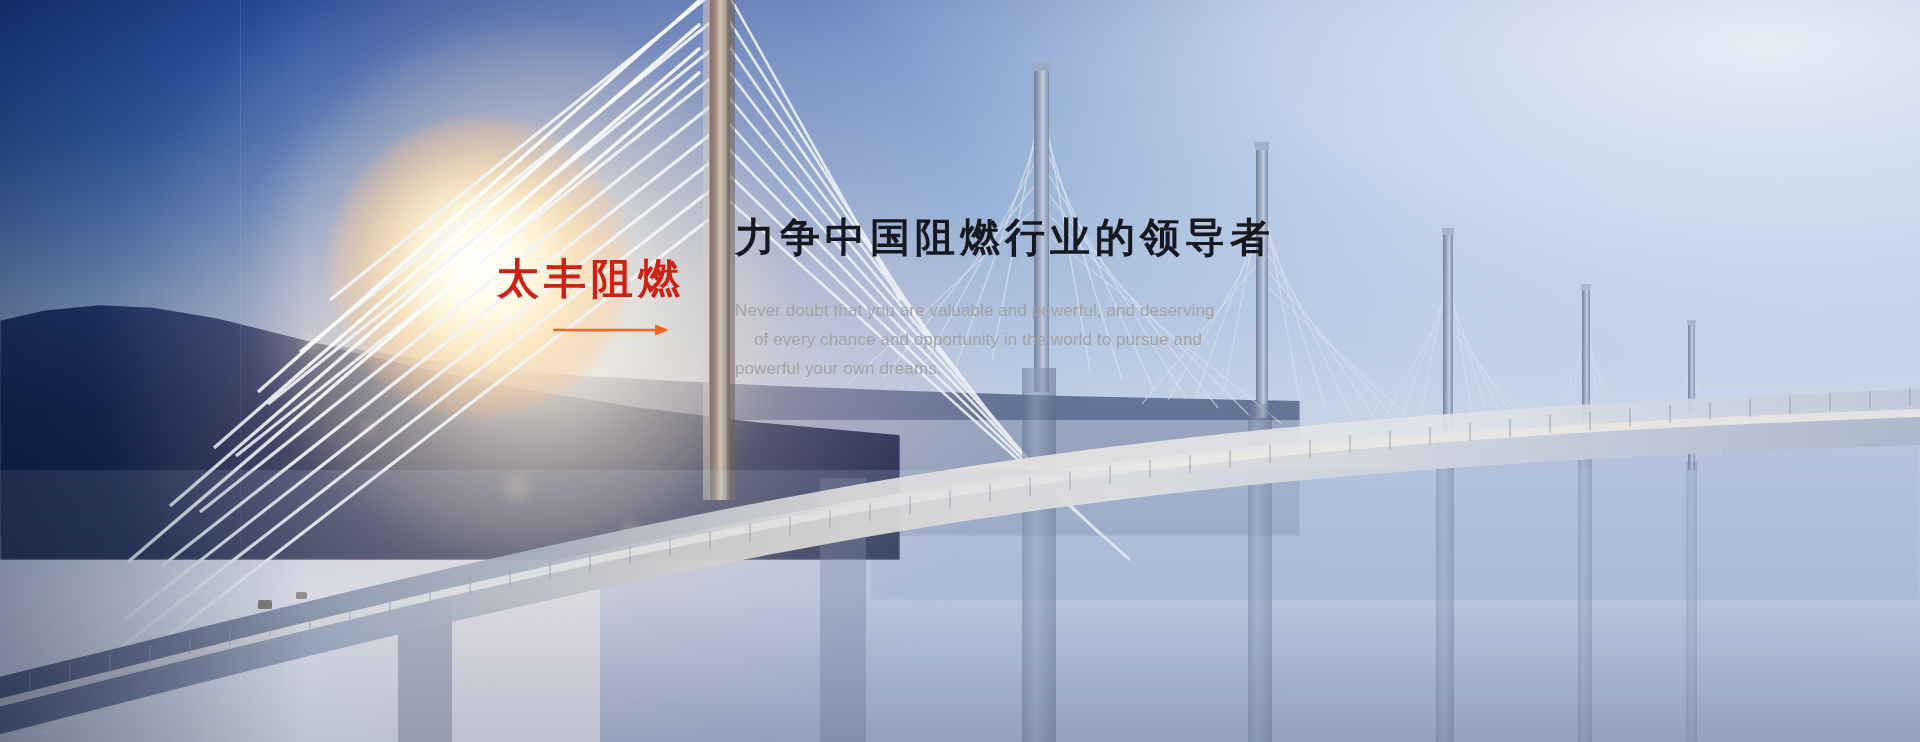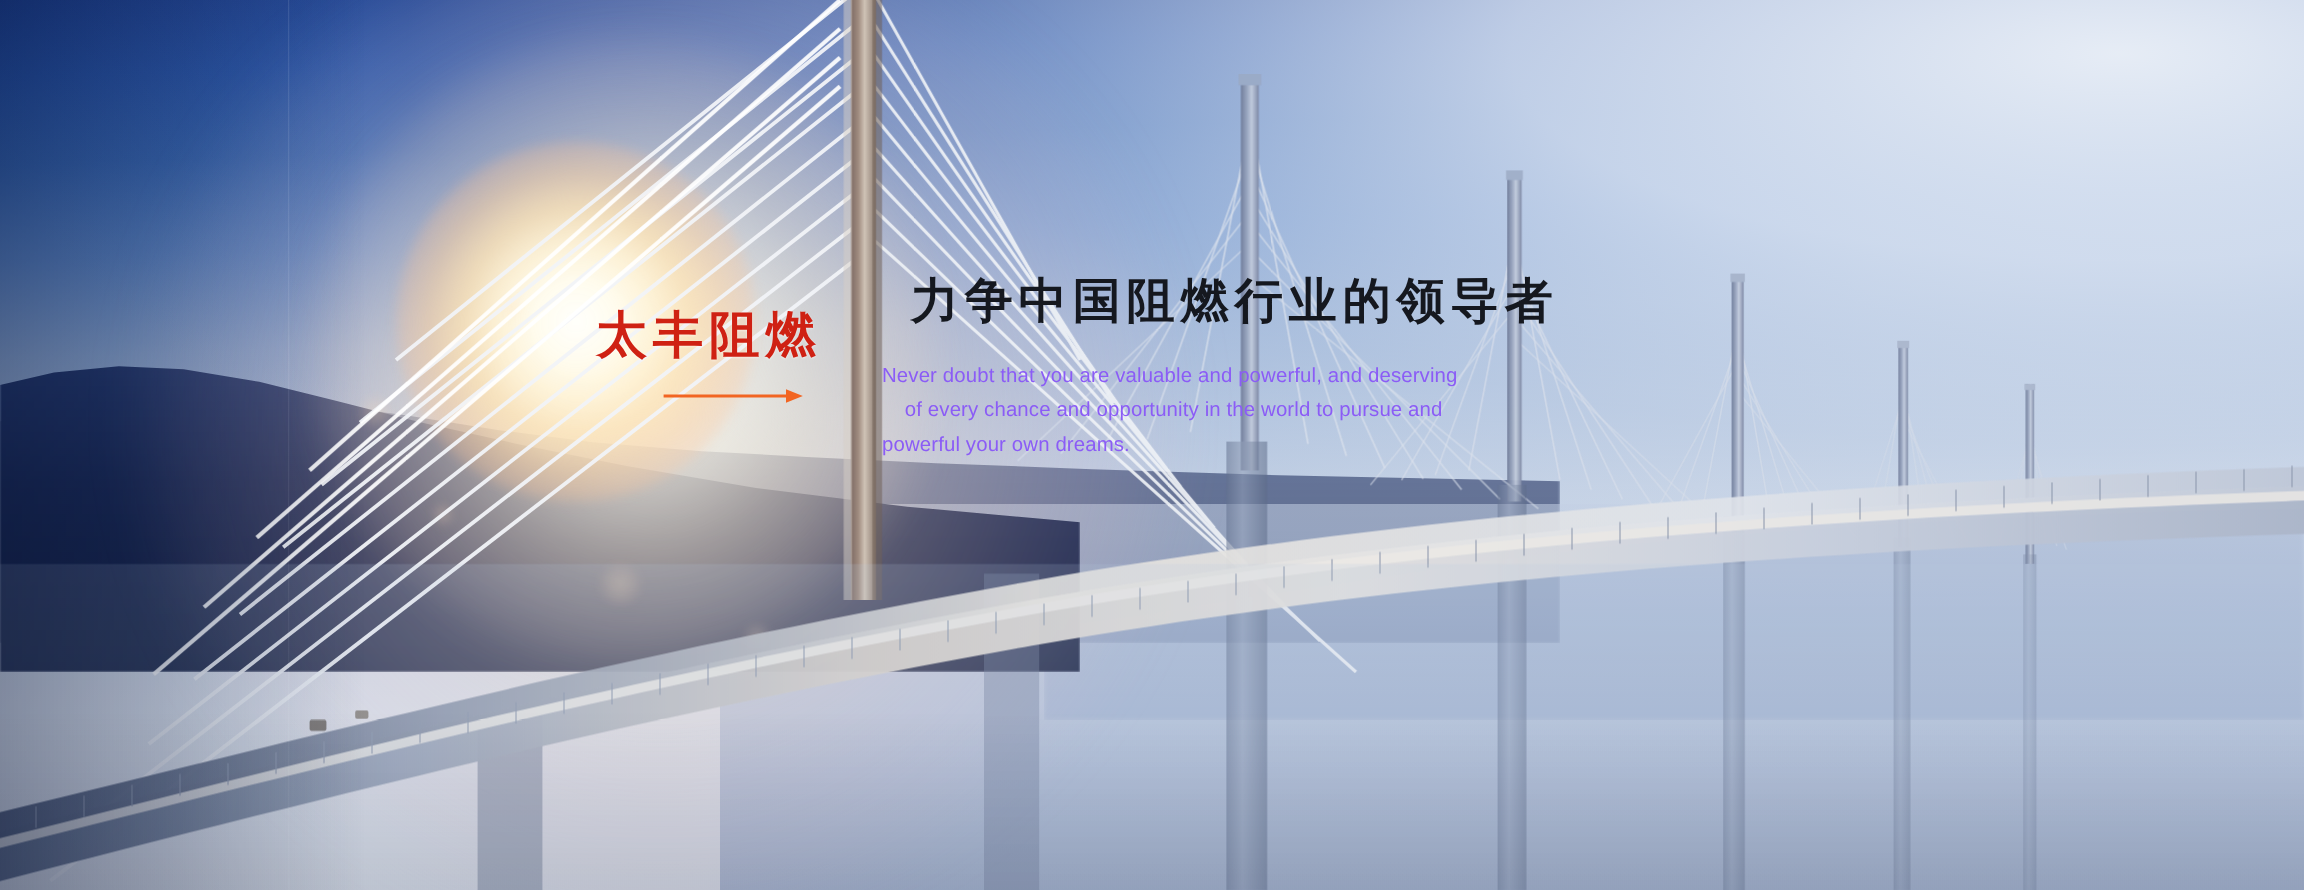--- a/index.html
+++ b/index.html
@@ -142,36 +142,35 @@
   }
   .headline-sub{
     font-family:"DejaVu Serif","Liberation Serif",serif;
     font-size:33px;
     letter-spacing:11px;
     color:#2b2f38;
     line-height:1.25;
     white-space:nowrap;
   }
   .headline-main{
-    margin-top:34px;
+    margin-top:20px;
     font-family:"DejaVu Sans","Liberation Sans",sans-serif;
     font-size:40px;
     font-weight:bold;
     letter-spacing:5px;
     color:#15181f;
     line-height:1.25;
     white-space:nowrap;
-    padding-left:24px;
   }
   .para{
-    margin-top:22px;
+    margin-top:34px;
     font-family:"Liberation Sans","DejaVu Sans",sans-serif;
     font-size:17px;
     line-height:29px;
-    color:#8b5cf6;
+    color:#a3a3a3;
     letter-spacing:.1px;
     max-width:575px;
   }
   .para .ln{ display:block; white-space:nowrap; }
   .para .ln.indent{ padding-left:19px; }
 
   
   .seam{
     position:absolute; left:240px; top:0; width:1px; height:742px;
     background:linear-gradient(180deg, rgba(255,255,255,.10), rgba(255,255,255,.03));

